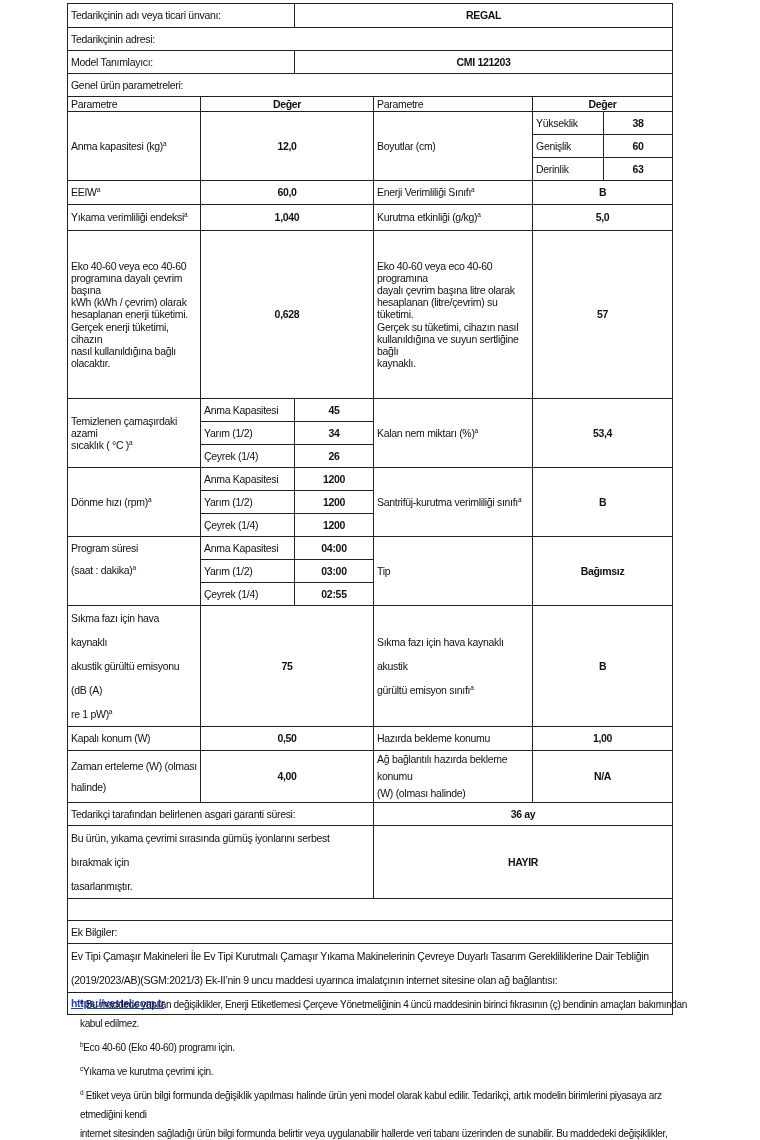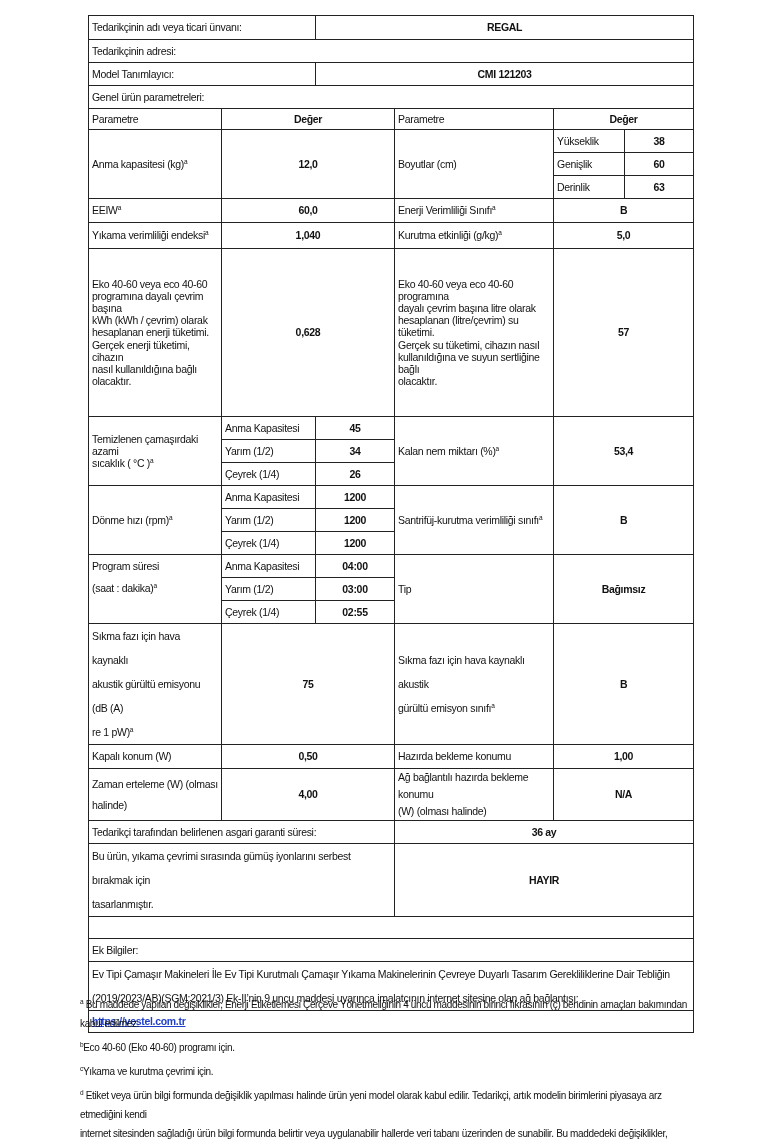--- a/index.html
+++ b/index.html
@@ -1,18 +1,18 @@
 <!DOCTYPE html>
 <html><head>
 <meta charset="utf-8">
 <style>
   html, body { margin: 0; padding: 0; background: #ffffff; }
   body { width: 760px; height: 1140px; position: relative; overflow: hidden;
          font-family: "Liberation Sans", sans-serif; color: #111; }
-  .sheet { position: absolute; left: 88px; top: 3px; width: 605px; margin-top: 12px; }
+  .sheet { position: absolute; left: 67px; top: 3px; width: 605px; }
   table.grid { border-collapse: collapse; width: 605px; table-layout: fixed; font-size: 10.5px; }
   table.grid td { border: 1.2px solid #222; padding: 0 3px; vertical-align: middle;
                   line-height: 1.15; letter-spacing: -0.3px; }
   .c { text-align: center; font-weight: bold; }
   .l { text-align: left; }
   sup { font-size: 6.5px; vertical-align: super; line-height: 0; }
   .wrap { line-height: 22px; }
   .wrap2 { line-height: 25px; }
   a.link { color: #1f3fc8; text-decoration: underline; font-weight: bold; }
   .notes { position: absolute; left: 80px; top: 995px; width: 620px; font-size: 10px;
@@ -42,21 +42,21 @@
   <tr style="height:23px">
     <td colspan="6" class="l">Tedarikçinin adresi:</td>
   </tr>
   <tr style="height:23px">
     <td colspan="2" class="l">Model Tanımlayıcı:</td>
     <td colspan="4" class="c">CMI 121203</td>
   </tr>
   <tr style="height:23px">
     <td colspan="6" class="l">Genel ürün parametreleri:</td>
   </tr>
-  <tr style="height:21px">
+  <tr style="height:15px">
     <td class="l">Parametre</td>
     <td colspan="2" class="c">Değer</td>
     <td class="l">Parametre</td>
     <td colspan="2" class="c">Değer</td>
   </tr>
 
   <tr style="height:23px">
     <td rowspan="3" class="l"><span>Anma kapasitesi (kg)</span><sup>a</sup></td>
     <td rowspan="3" colspan="2" class="c">12,0</td>
     <td rowspan="3" class="l">Boyutlar (cm)</td>
@@ -94,21 +94,21 @@
       <div>Gerçek enerji tüketimi, cihazın</div>
       <div>nasıl kullanıldığına bağlı olacaktır.</div>
     </td>
     <td colspan="2" class="c">0,628</td>
     <td class="l wrap">
       <div>Eko 40-60 veya eco 40-60 programına</div>
       <div>dayalı çevrim başına litre olarak</div>
       <div>hesaplanan (litre/çevrim) su tüketimi.</div>
       <div>Gerçek su tüketimi, cihazın nasıl</div>
       <div>kullanıldığına ve suyun sertliğine bağlı</div>
-      <div>olacaktır.</div>
+      <div>kaynaklı.</div>
     </td>
     <td colspan="2" class="c">57</td>
   </tr>
 
   <tr style="height:23px">
     <td rowspan="3" class="l wrap2">
       <div>Temizlenen çamaşırdaki azami</div>
       <div><span>sıcaklık ( °C )</span><sup>a</sup></div>
     </td>
     <td class="l">Anma Kapasitesi</td>

